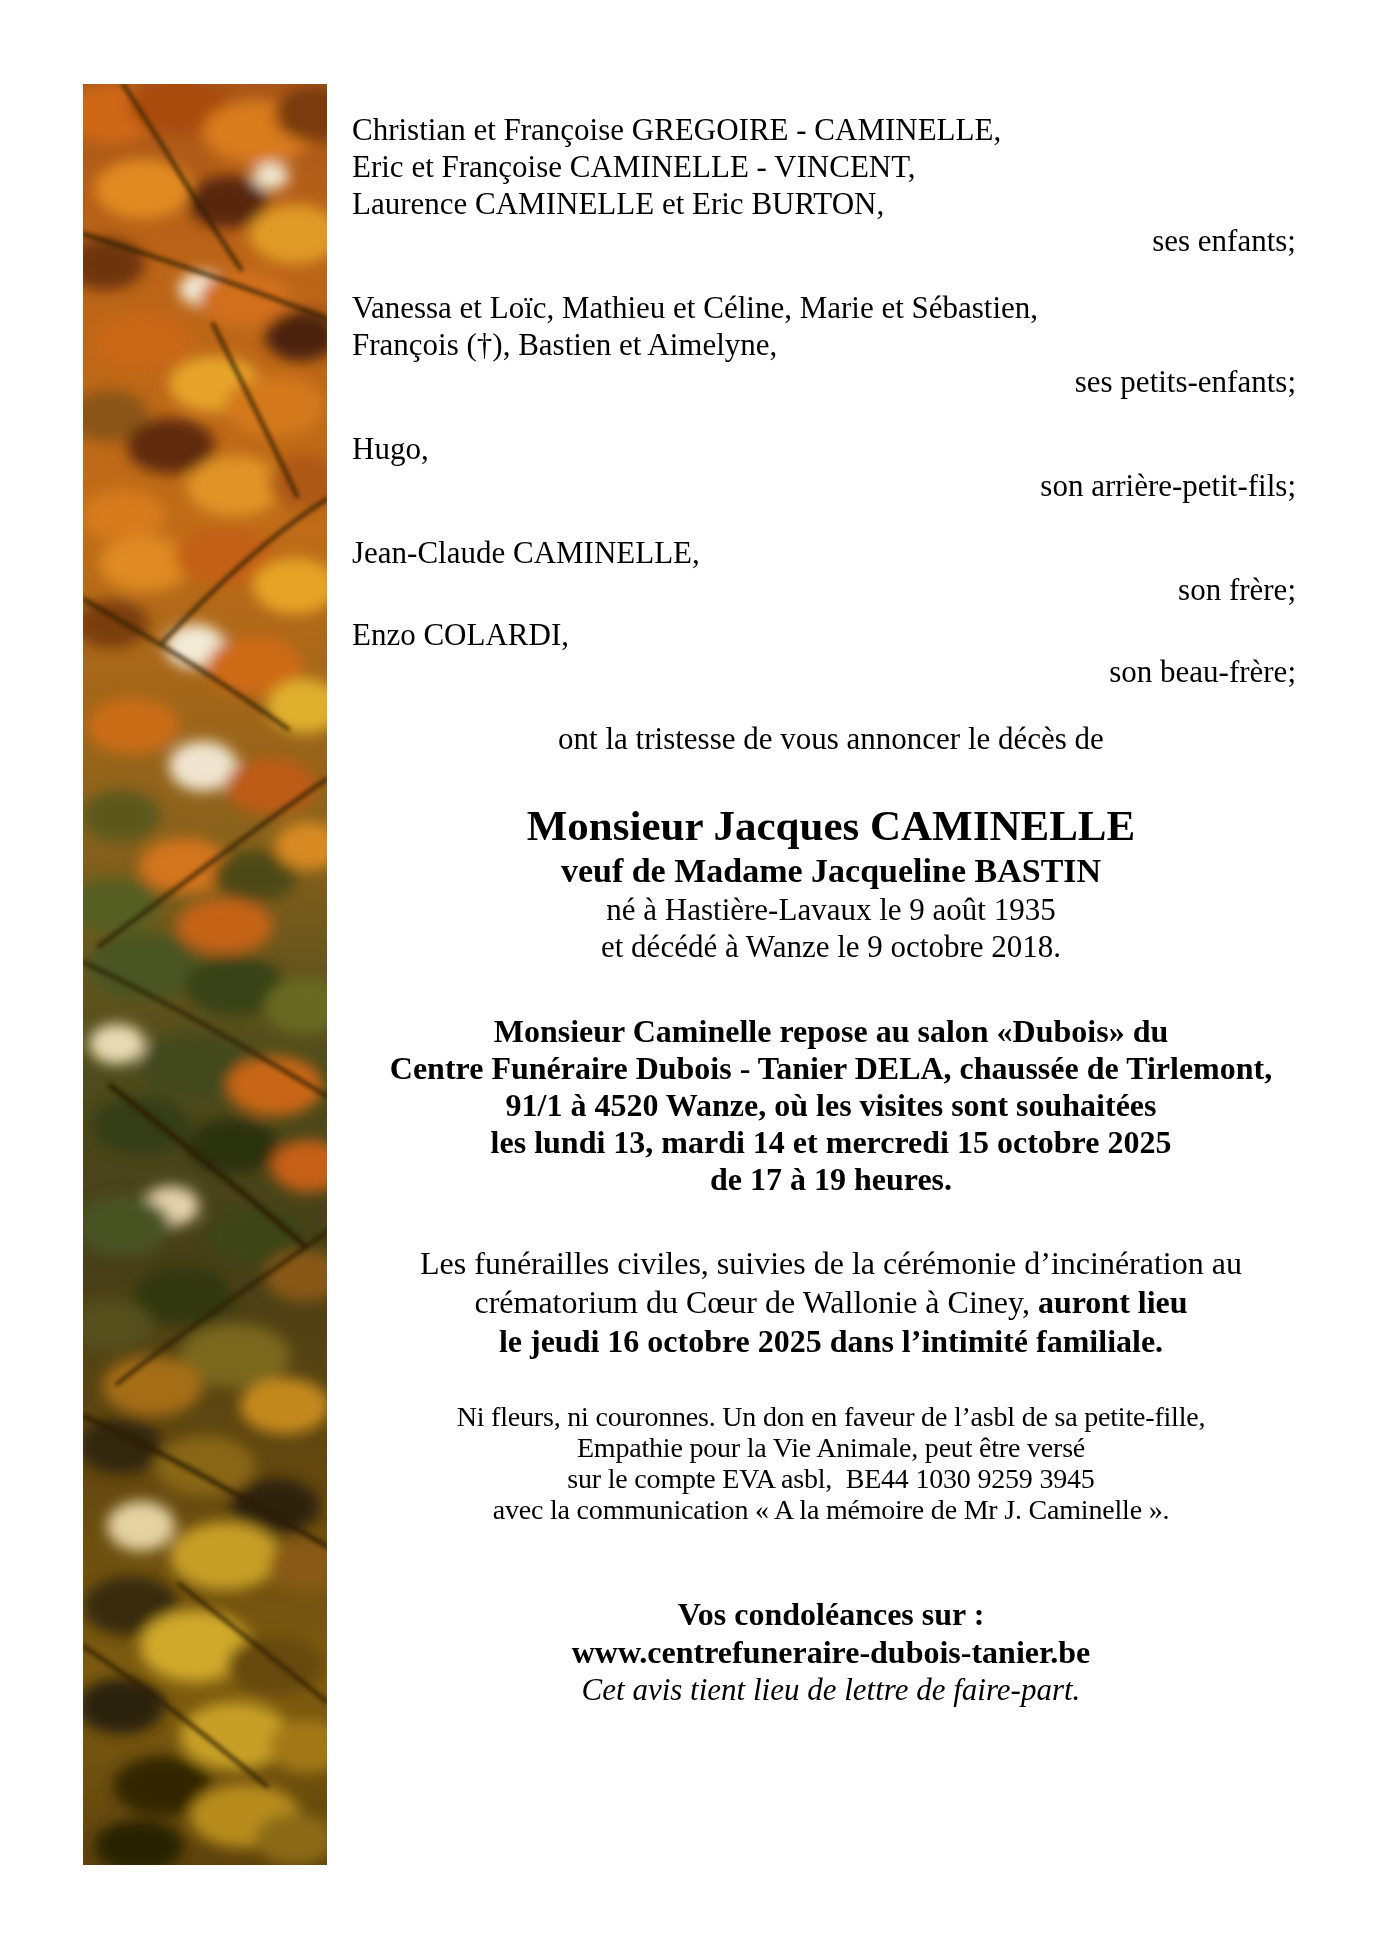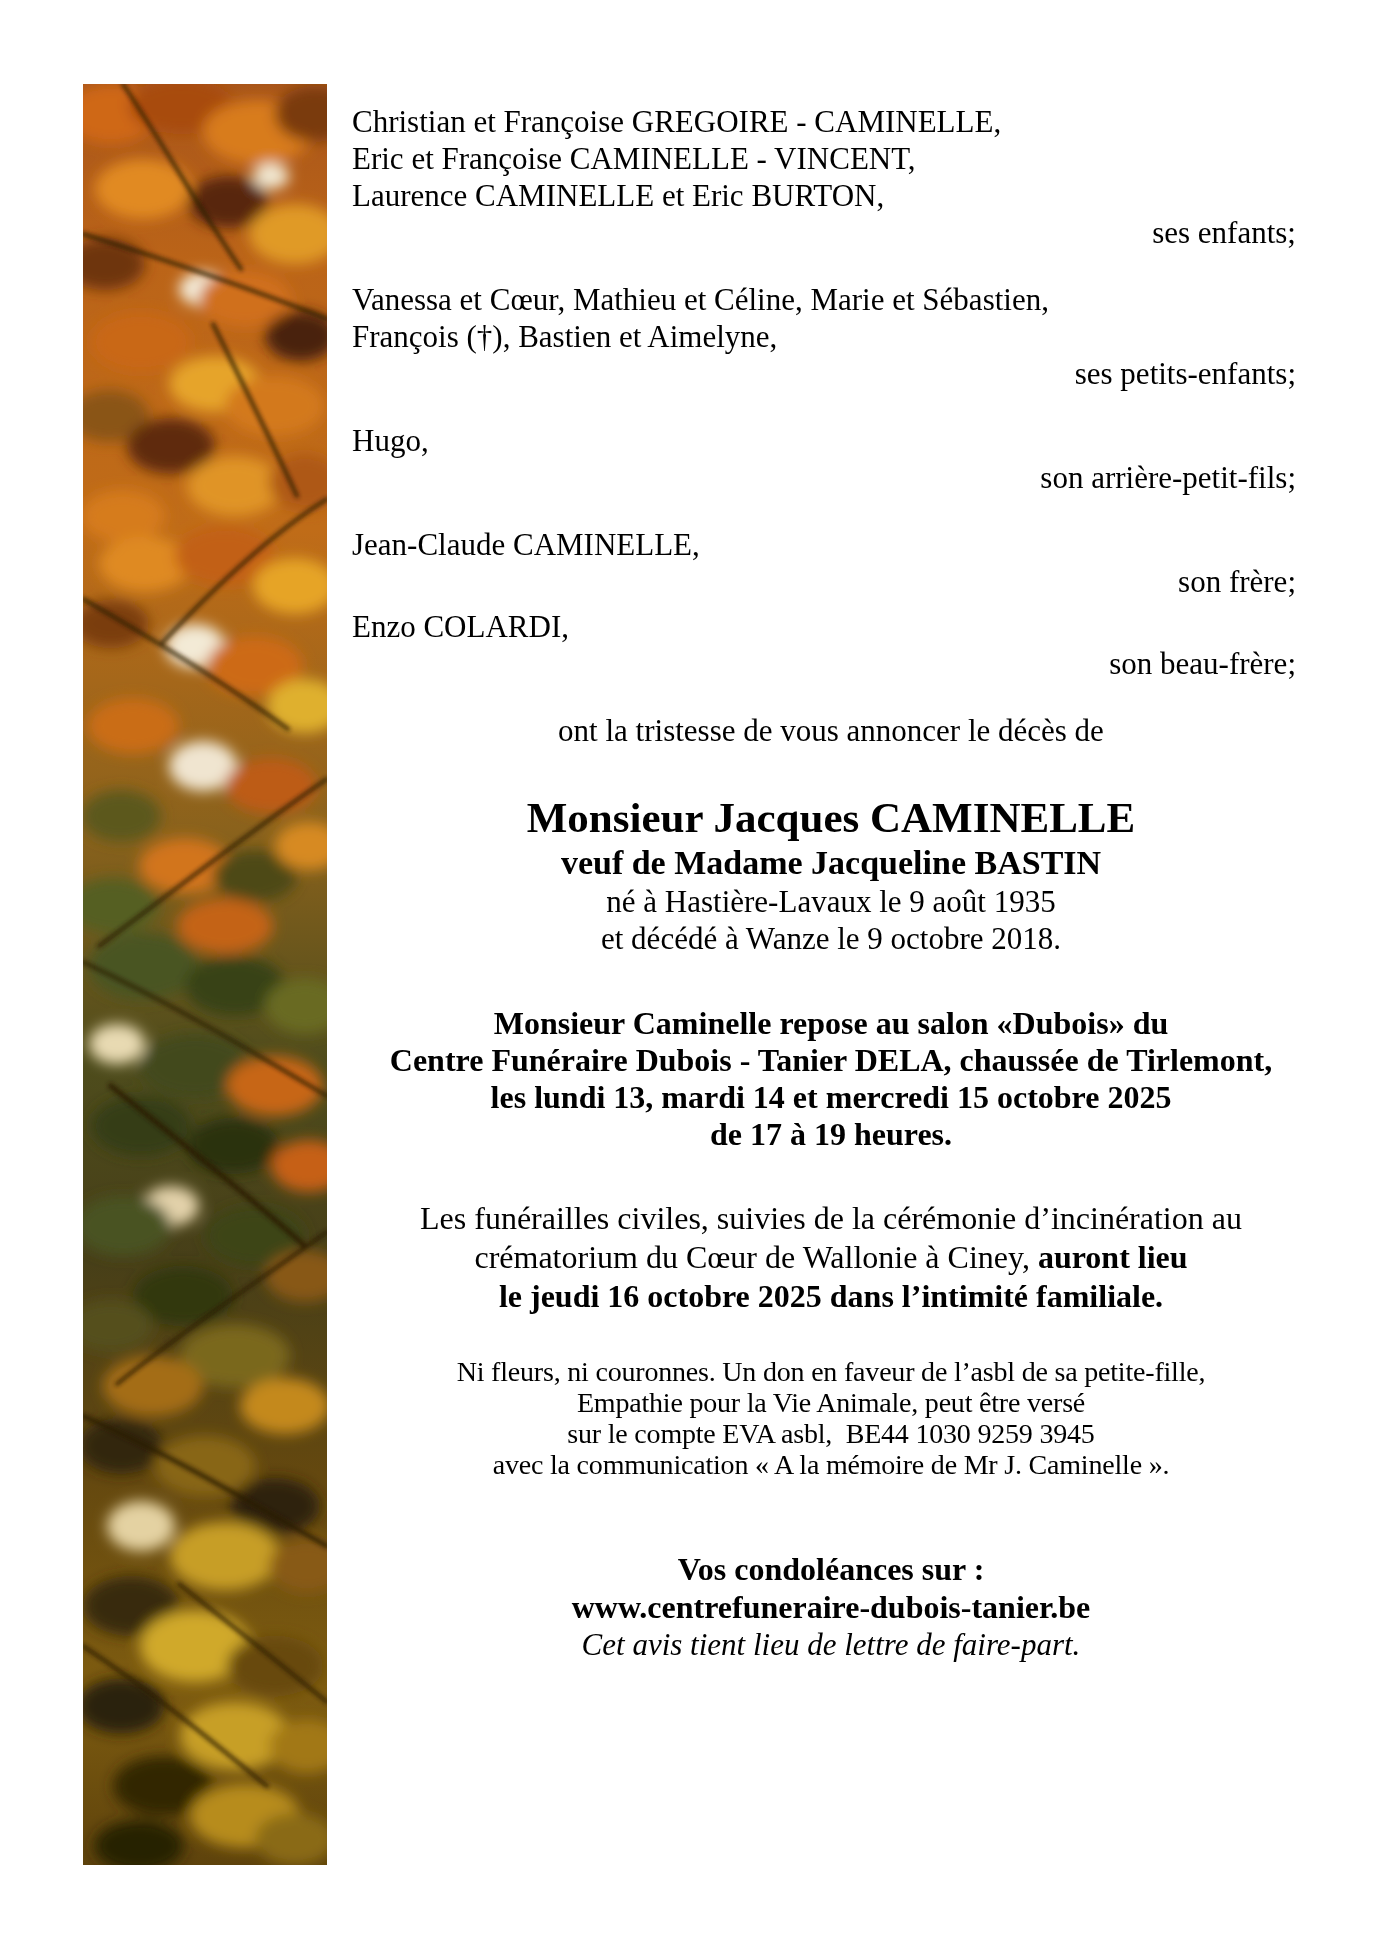--- a/index.html
+++ b/index.html
@@ -22,21 +22,21 @@
     top: 84px;
     width: 244px;
     height: 1781px;
     overflow: hidden;
   }
   .photo-strip svg { display: block; width: 100%; height: 100%; }
 
   .content {
     position: absolute;
     left: 352px;
-    top: 0;
+    top: 8px;
     width: 958px;
     padding-top: 103px;
     font-size: 31px;
     line-height: 37px;
   }
   .content p { margin: 0; white-space: pre-wrap; }
 
   .group { margin-bottom: 30px; }
   .group.tight { margin-bottom: 8px; }
   .name-line { text-align: left; }
@@ -183,21 +183,21 @@
   <div class="content">
 
     <div class="relatives">
       <div class="group">
         <p class="name-line">Christian et Françoise GREGOIRE - CAMINELLE,</p>
         <p class="name-line">Eric et Françoise CAMINELLE - VINCENT,</p>
         <p class="name-line">Laurence CAMINELLE et Eric BURTON,</p>
         <p class="relation">ses enfants;</p>
       </div>
       <div class="group">
-        <p class="name-line">Vanessa et Cœur, Mathieu et Céline, Marie et Sébastien,</p>
+        <p class="name-line">Vanessa et Loïc, Mathieu et Céline, Marie et Sébastien,</p>
         <p class="name-line">François (†), Bastien et Aimelyne,</p>
         <p class="relation">ses petits-enfants;</p>
       </div>
       <div class="group">
         <p class="name-line">Hugo,</p>
         <p class="relation">son arrière-petit-fils;</p>
       </div>
       <div class="group tight">
         <p class="name-line">Jean-Claude CAMINELLE,</p>
         <p class="relation">son frère;</p>
@@ -211,20 +211,21 @@
     <p class="announce center">ont la tristesse de vous annoncer le décès de</p>
 
     <h1 class="deceased">Monsieur Jacques CAMINELLE</h1>
     <p class="widow center">veuf de Madame Jacqueline BASTIN</p>
     <p class="birth center">né à Hastière-Lavaux le 9 août 1935</p>
     <p class="death center">et décédé à Wanze le 9 octobre 2018.</p>
 
     <div class="repose center">
       <p>Monsieur Caminelle repose au salon «Dubois» du</p>
       <p>Centre Funéraire Dubois - Tanier DELA, chaussée de Tirlemont,</p>
+      <p>91/1 à 4520 Wanze, où les visites sont souhaitées</p>
       <p>les lundi 13, mardi 14 et mercredi 15 octobre 2025</p>
       <p>de 17 à 19 heures.</p>
     </div>
 
     <div class="funeral center">
       <p>Les funérailles civiles, suivies de la cérémonie d’incinération au</p>
       <p><span>crématorium du Cœur de Wallonie à Ciney, </span><span class="bold">auront lieu</span></p>
       <p class="bold">le jeudi 16 octobre 2025 dans l’intimité familiale.</p>
     </div>
 

